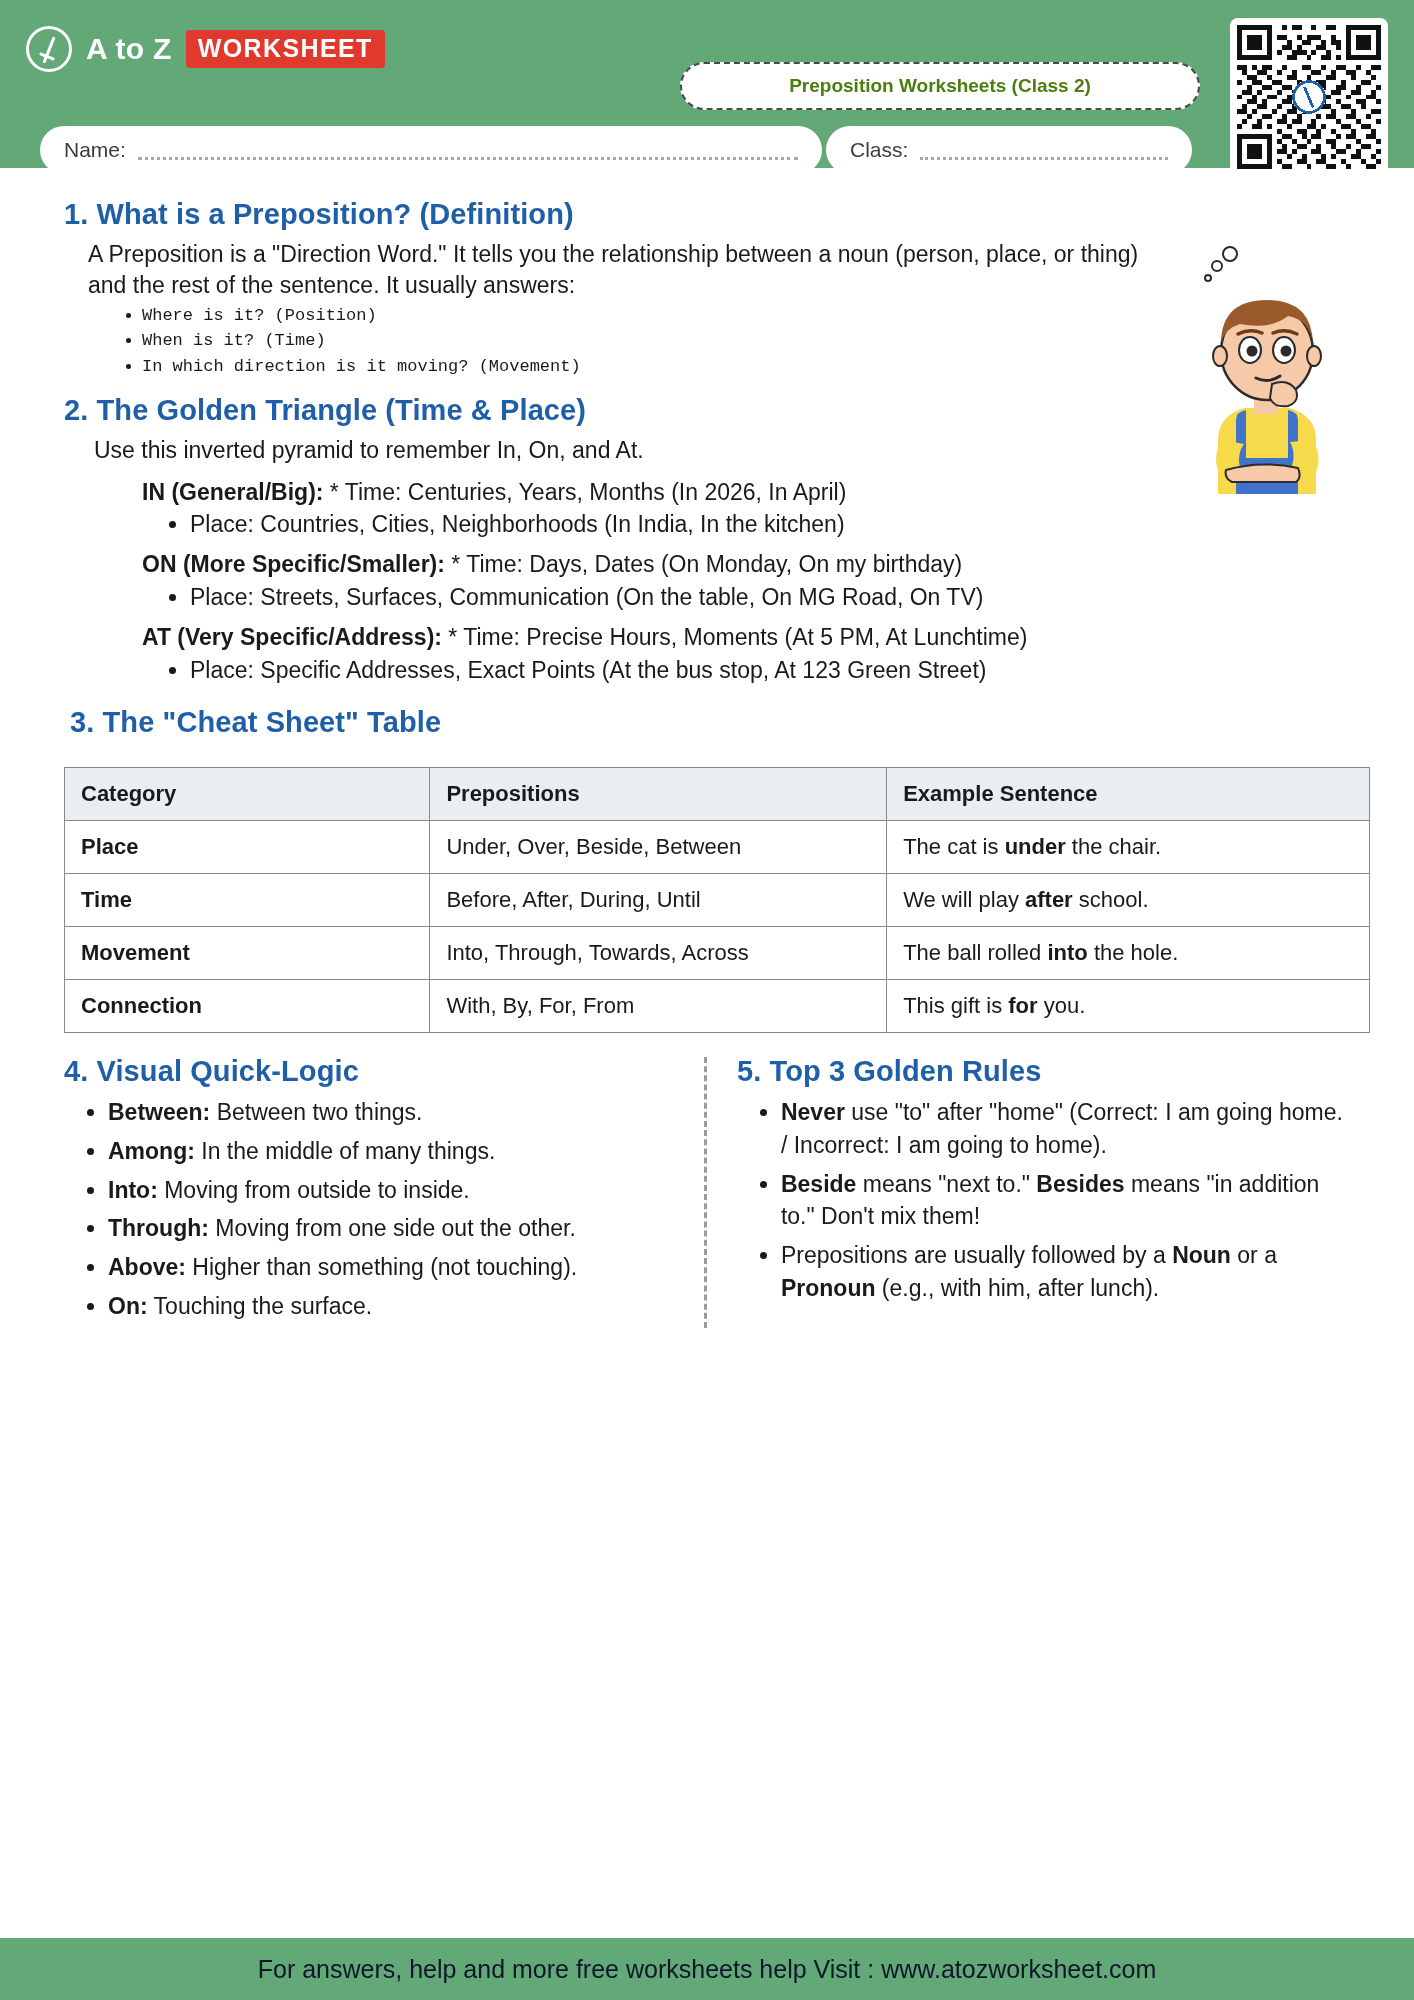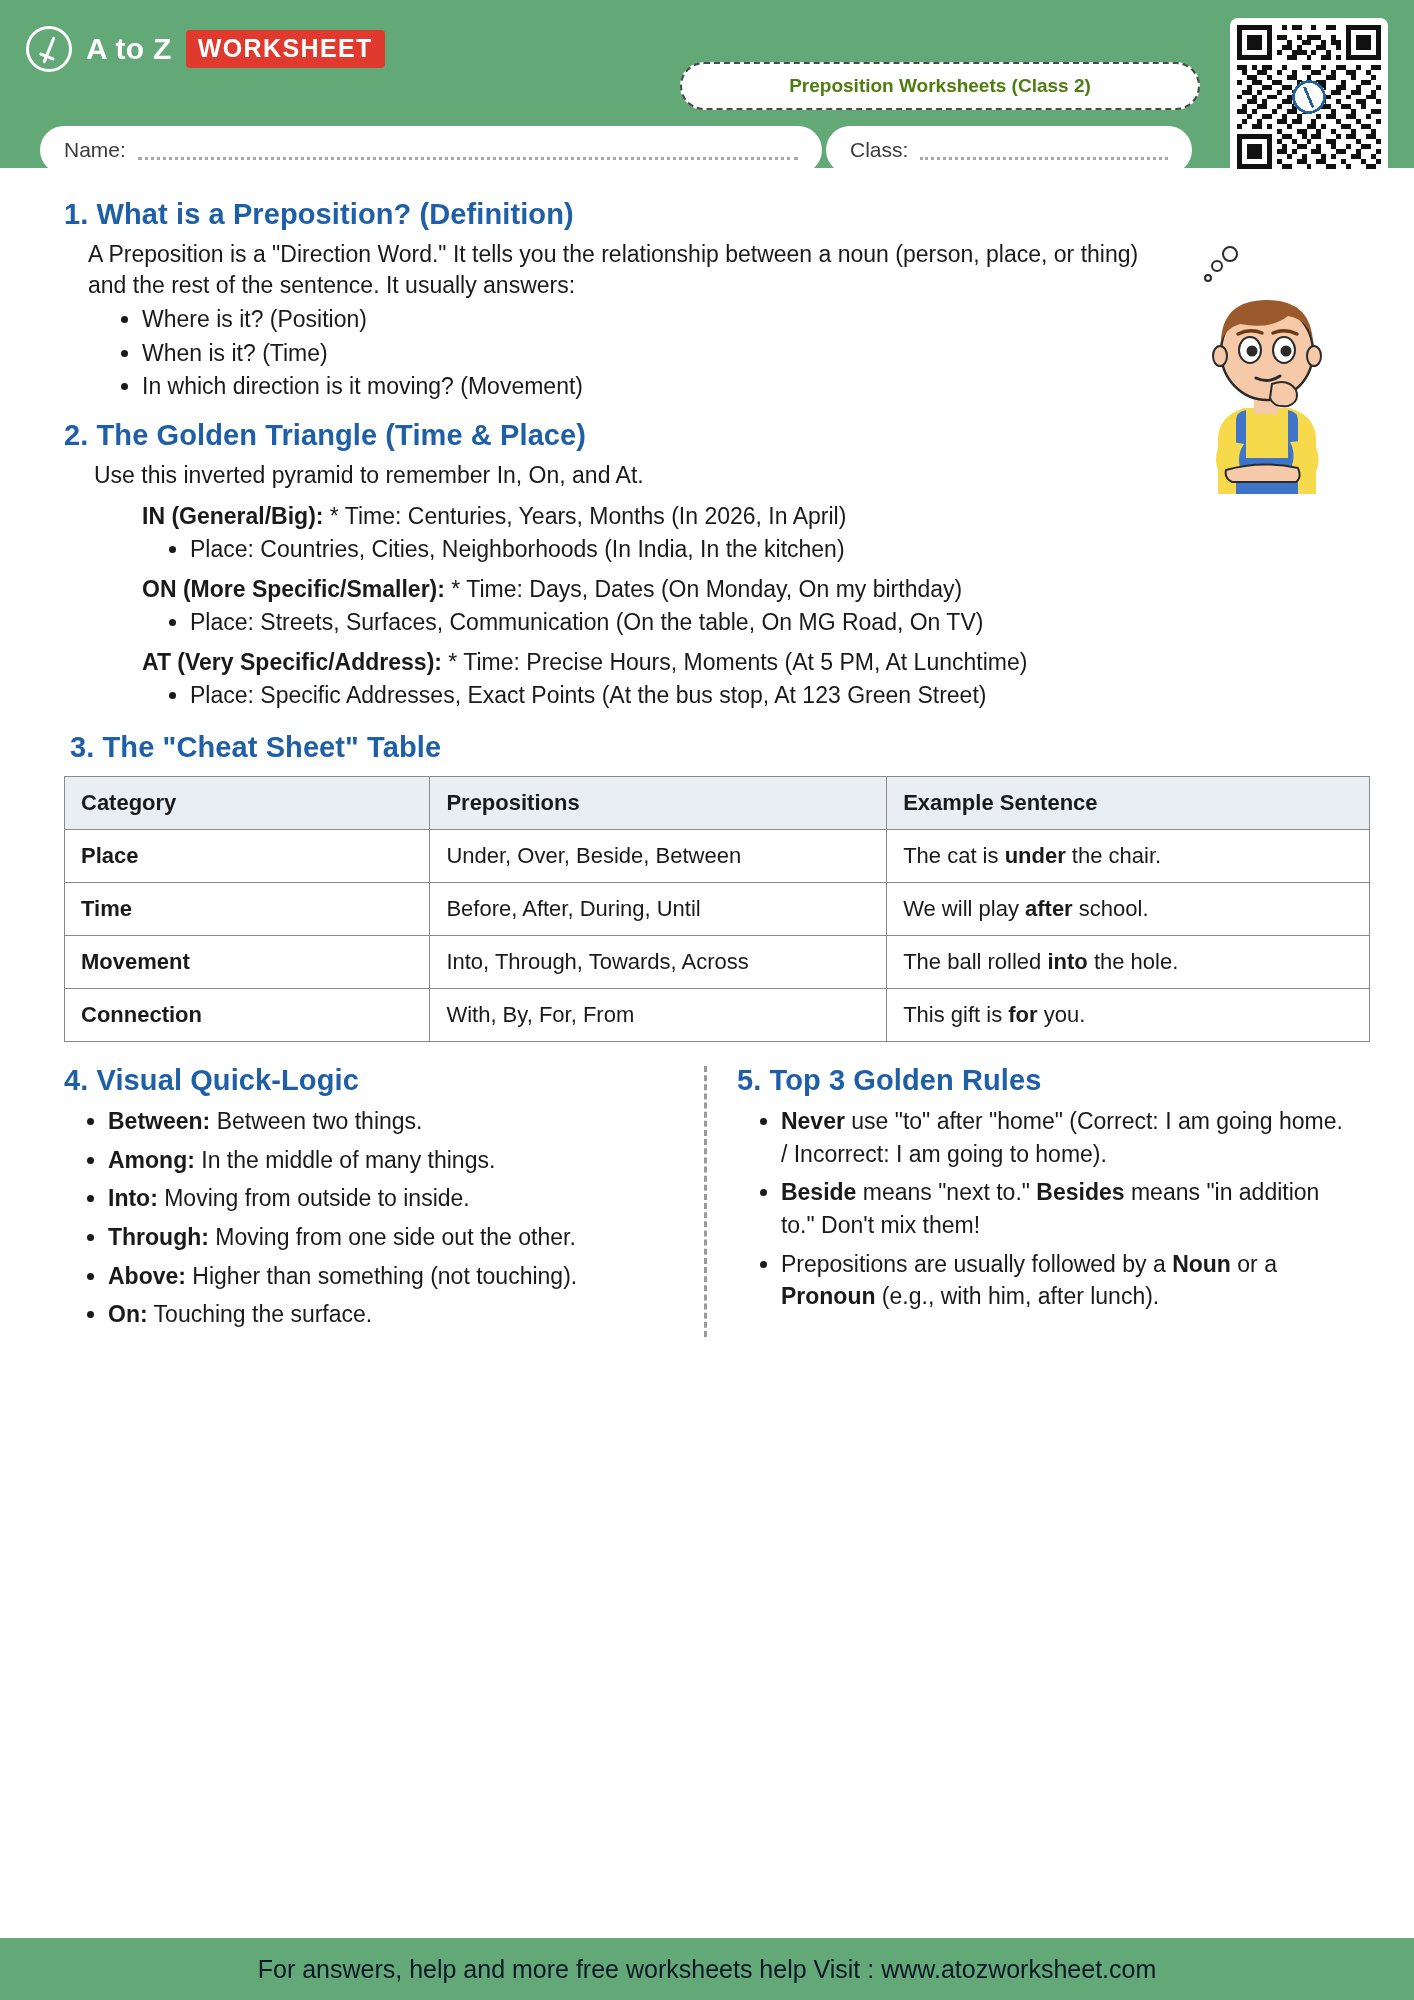--- a/index.html
+++ b/index.html
@@ -142,22 +142,23 @@
   }
   p.body {
     font-size: 23px;
     line-height: 1.33;
     margin: 0 0 4px 0;
     padding-left: 24px;
   }
   ul.bullets {
     margin: 2px 0 4px 0;
     padding-left: 78px;
-    font-size: 23px;
+    font-size: 17px;
     line-height: 1.37;
+    font-family: Liberation Mono, monospace;
   }
   ul.bullets li { margin-bottom: 2px; }
 
   .intro-wrap { position: relative; }
   .kid {
     position: absolute;
     right: 10px;
     top: 46px;
     width: 190px;
     height: 260px;
@@ -173,21 +174,21 @@
   ul.tri-sub {
     margin: 4px 0 0 0;
     padding-left: 126px;
     font-size: 23px;
   }
 
   
   table.cheat {
     width: 100%;
     border-collapse: collapse;
-    margin-top: 12px;
+    margin-top: 28px;
     font-size: 22px;
   }
   table.cheat th, table.cheat td {
     border: 1px solid #8a8a8a;
     padding: 13px 16px;
     text-align: left;
     vertical-align: middle;
   }
   table.cheat thead th {
     background: #e8eef2;

